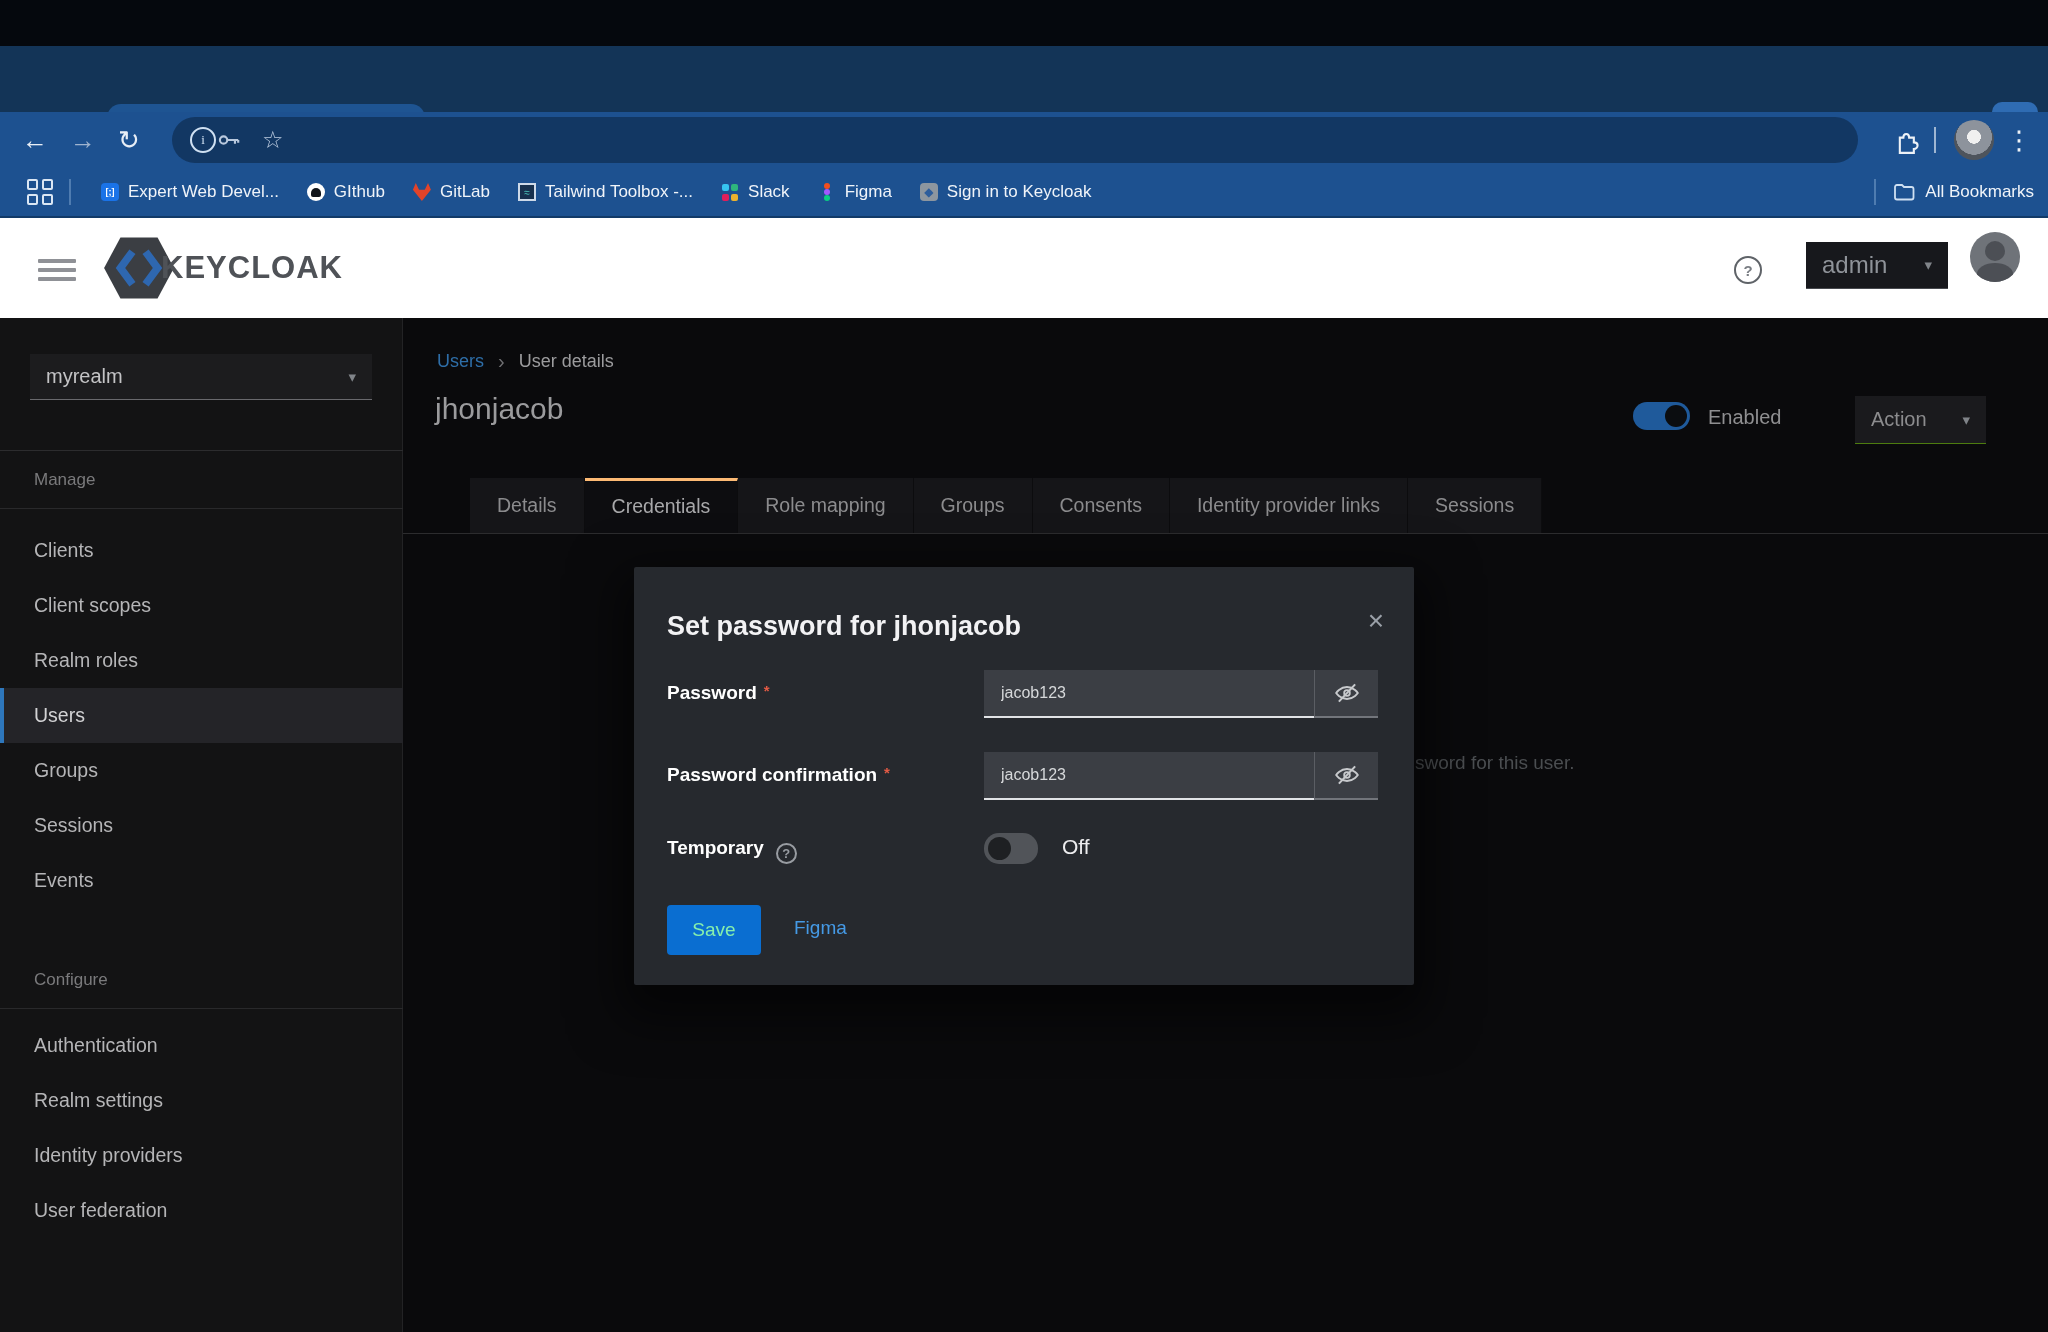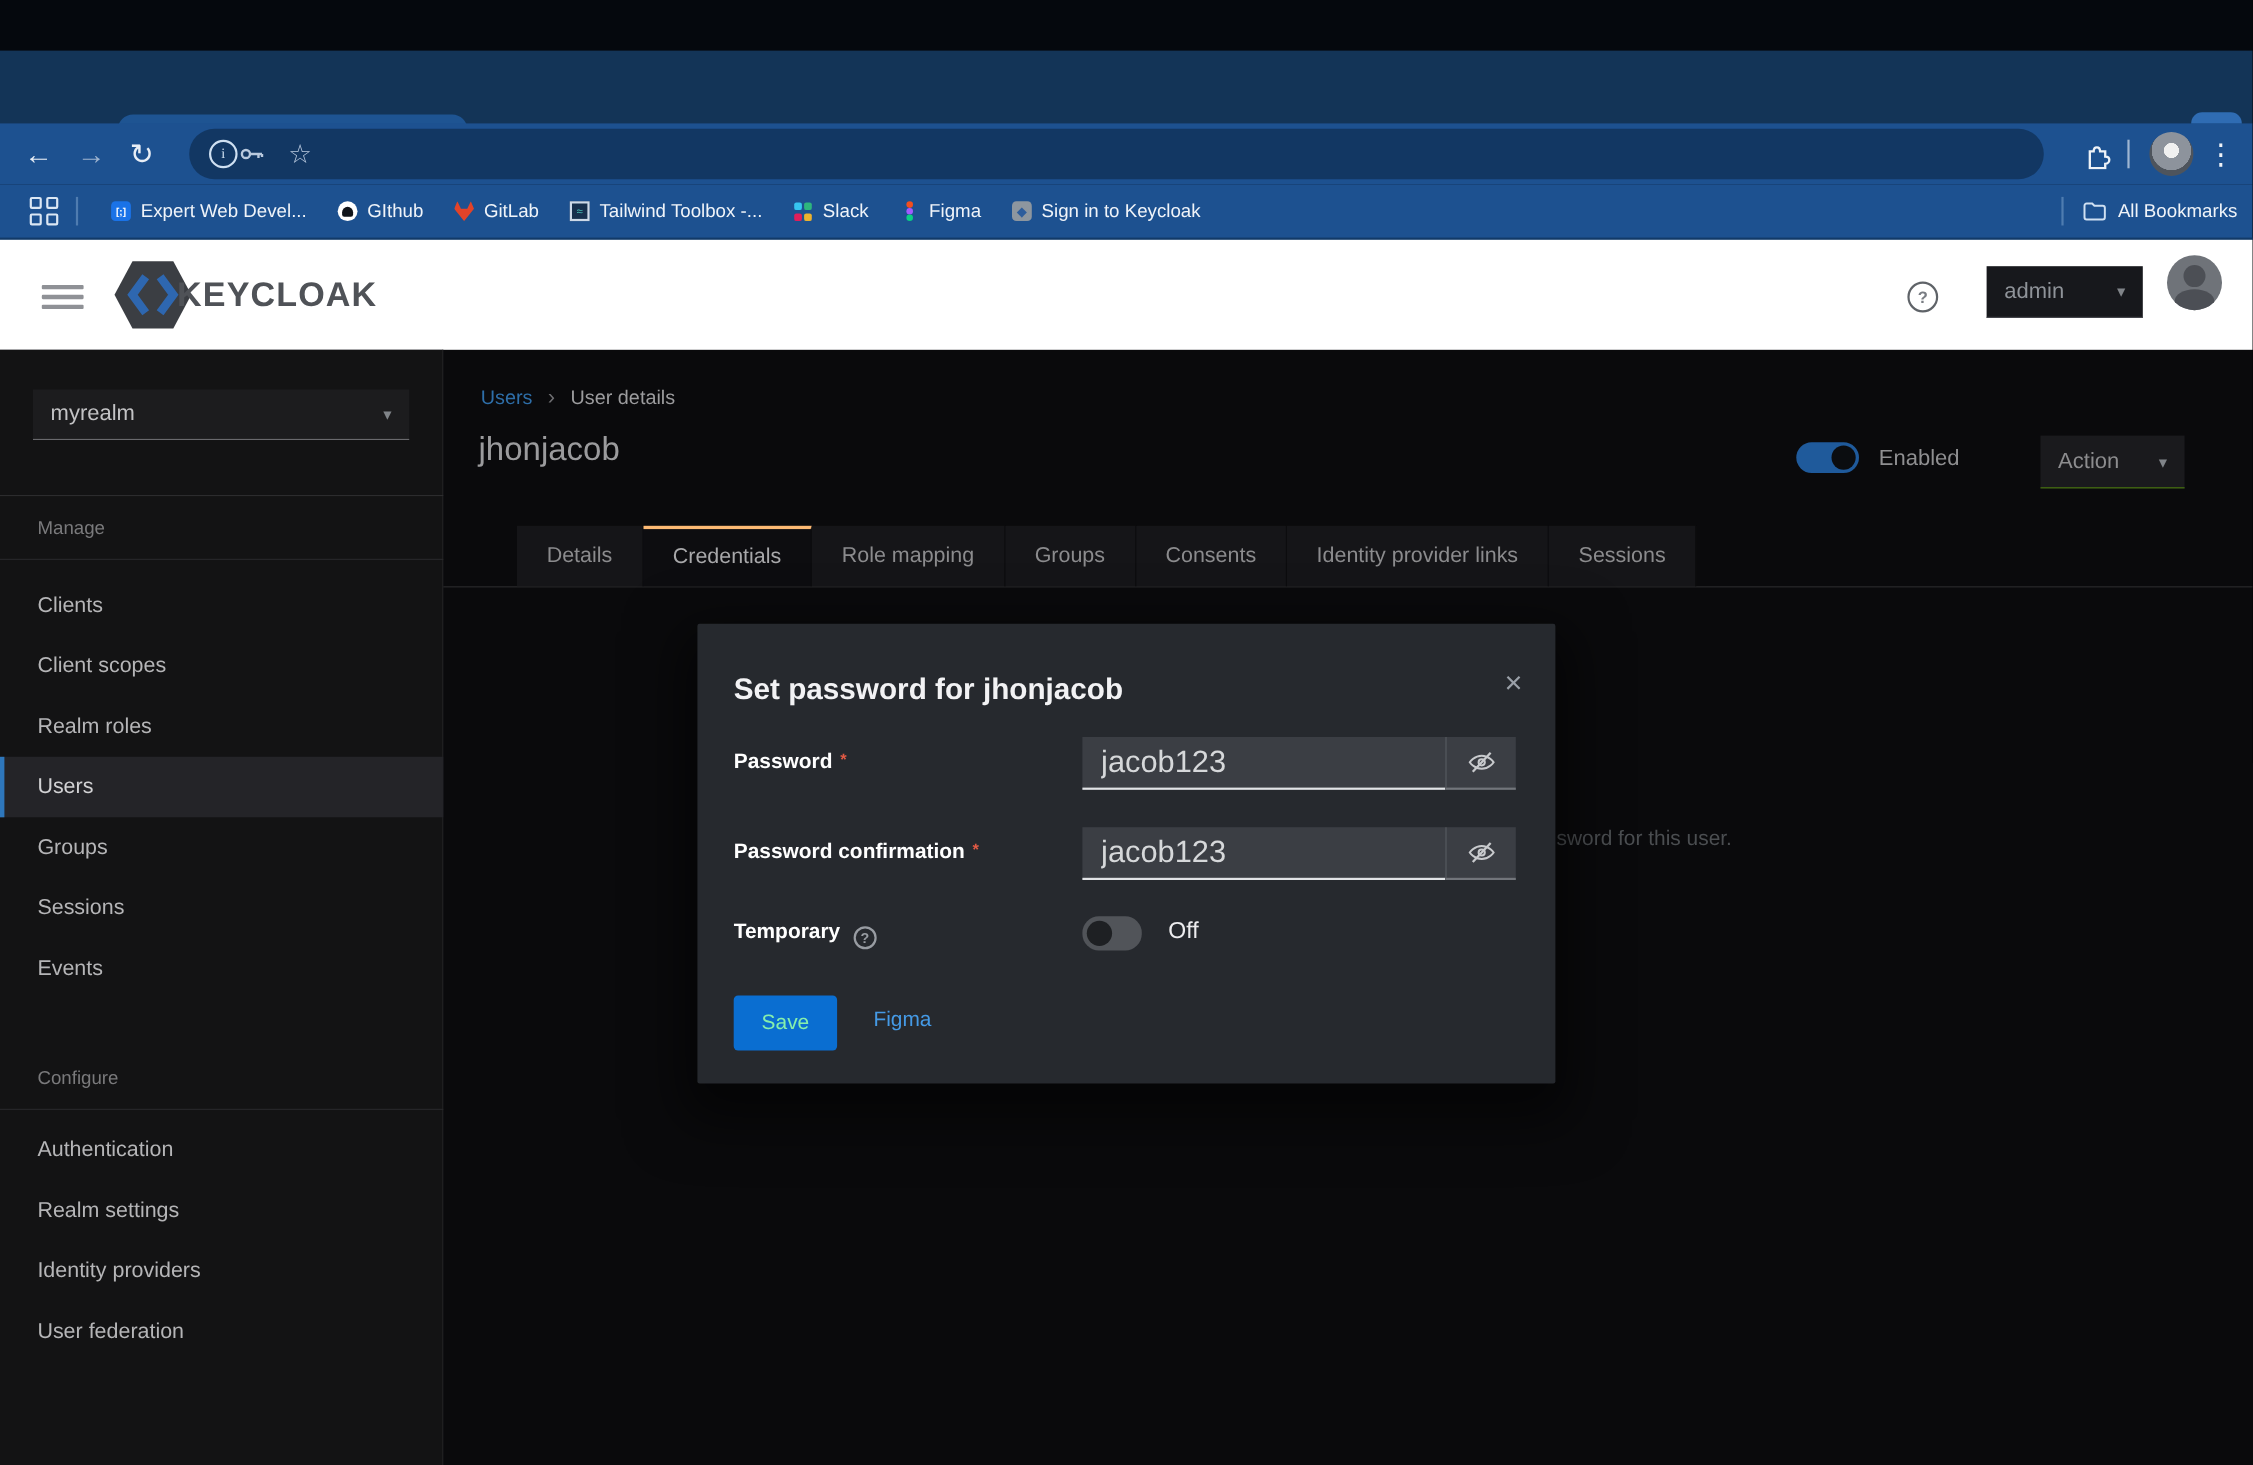--- a/index.html
+++ b/index.html
@@ -61,21 +61,21 @@
   .masthead{position:absolute;left:0;top:218px;width:2048px;height:100px;background:#ffffff;}
   .hamburger{position:absolute;left:38px;top:36px;width:38px;}
   .hamburger span{display:block;height:4px;background:#8f9196;margin:5px 0;border-radius:1px;}
   .logo{position:absolute;left:103px;top:18px;display:flex;align-items:center;}
   .brand-text{color:#4f5257;font-size:31px;font-weight:bold;letter-spacing:1px;margin-left:-14px;}
   .mh-help{position:absolute;left:1734px;top:38px;width:24px;height:24px;border:2px solid #5f6368;border-radius:50%;
            color:#797d83;font-size:15px;display:flex;align-items:center;justify-content:center;font-weight:bold;}
   .mh-admin{position:absolute;left:1806px;top:24px;width:142px;height:47px;background:#17181c;
             border-bottom:1px solid #47494e;display:flex;align-items:center;justify-content:space-between;
             padding:0 16px;box-sizing:border-box;}
-  .mh-admin .lbl{color:#8f9399;font-size:20px;}
+  .mh-admin .lbl{color:#8f9399;font-size:24px;}
   .caret{color:#808489;font-size:15px;}
   .mh-avatar{position:absolute;left:1970px;top:14px;width:50px;height:50px;border-radius:50%;background:#6f7379;overflow:hidden;}
   .mh-avatar .head{position:absolute;left:15px;top:9px;width:20px;height:20px;border-radius:50%;background:#4c4f55;}
   .mh-avatar .body{position:absolute;left:7px;top:31px;width:36px;height:22px;border-radius:50% 50% 0 0;background:#4c4f55;}
 
   .sidebar{position:absolute;left:0;top:318px;width:403px;height:1014px;background:#131314;border-right:1px solid #232325;box-sizing:border-box;}
   .realm-select{position:absolute;left:30px;top:36px;width:342px;height:46px;background:#1c1c1e;
                 border-bottom:1px solid #69696d;display:flex;align-items:center;justify-content:space-between;
                 padding:0 16px;box-sizing:border-box;}
   .realm-select .lbl{color:#c3c3c5;font-size:20px;}
@@ -110,21 +110,21 @@
 
   
   .modal{position:absolute;left:634px;top:567px;width:780px;height:418px;background:#26292e;border-radius:2px;
          box-shadow:0 20px 50px 14px rgba(0,0,0,0.55);}
   .modal-title{position:absolute;left:33px;top:44px;font-size:27px;font-weight:bold;color:#f2f2f4;}
   .modal-close{position:absolute;right:30px;top:40px;color:#9aa0a8;font-size:28px;line-height:1;}
   .mrow-label{position:absolute;left:33px;font-size:19px;font-weight:bold;color:#fff;}
   .req{color:#e25a45;font-size:15px;vertical-align:top;margin-left:7px;}
   .field{position:absolute;left:350px;width:394px;height:48px;display:flex;}
   .field input{flex:1;min-width:0;background:#3b3e44;border:none;outline:none;border-bottom:2px solid #e1e3e6;
-               color:#d6d8da;font-size:28px;padding:0 0 0 17px;font-family:"Liberation Sans",sans-serif;}
+               color:#d6d8da;font-size:16px;padding:0 0 0 17px;font-family:"Liberation Sans",sans-serif;}
   .eye-btn{width:64px;background:#3b3e44;border-left:1px solid #5b5e64;border-bottom:2px solid #72757b;
            box-sizing:border-box;display:flex;align-items:center;justify-content:center;}
   .help-circle{display:inline-flex;width:21px;height:21px;border:2px solid #989ca2;border-radius:50%;color:#989ca2;
                font-size:13px;align-items:center;justify-content:center;font-weight:bold;margin-left:12px;
                vertical-align:-4px;box-sizing:border-box;}
   .temp-switch{position:absolute;left:350px;top:266px;width:54px;height:31px;background:#515459;}
   .temp-switch .knob{width:23px;height:23px;left:4px;top:4px;background:#1e2023;}
   .temp-state{position:absolute;left:428px;top:268px;font-size:21px;color:#ededef;}
   .save-btn{position:absolute;left:33px;top:338px;width:94px;height:50px;background:#0a6ed1;border-radius:4px;
             color:#86efac;font-size:19px;display:flex;align-items:center;justify-content:center;}

